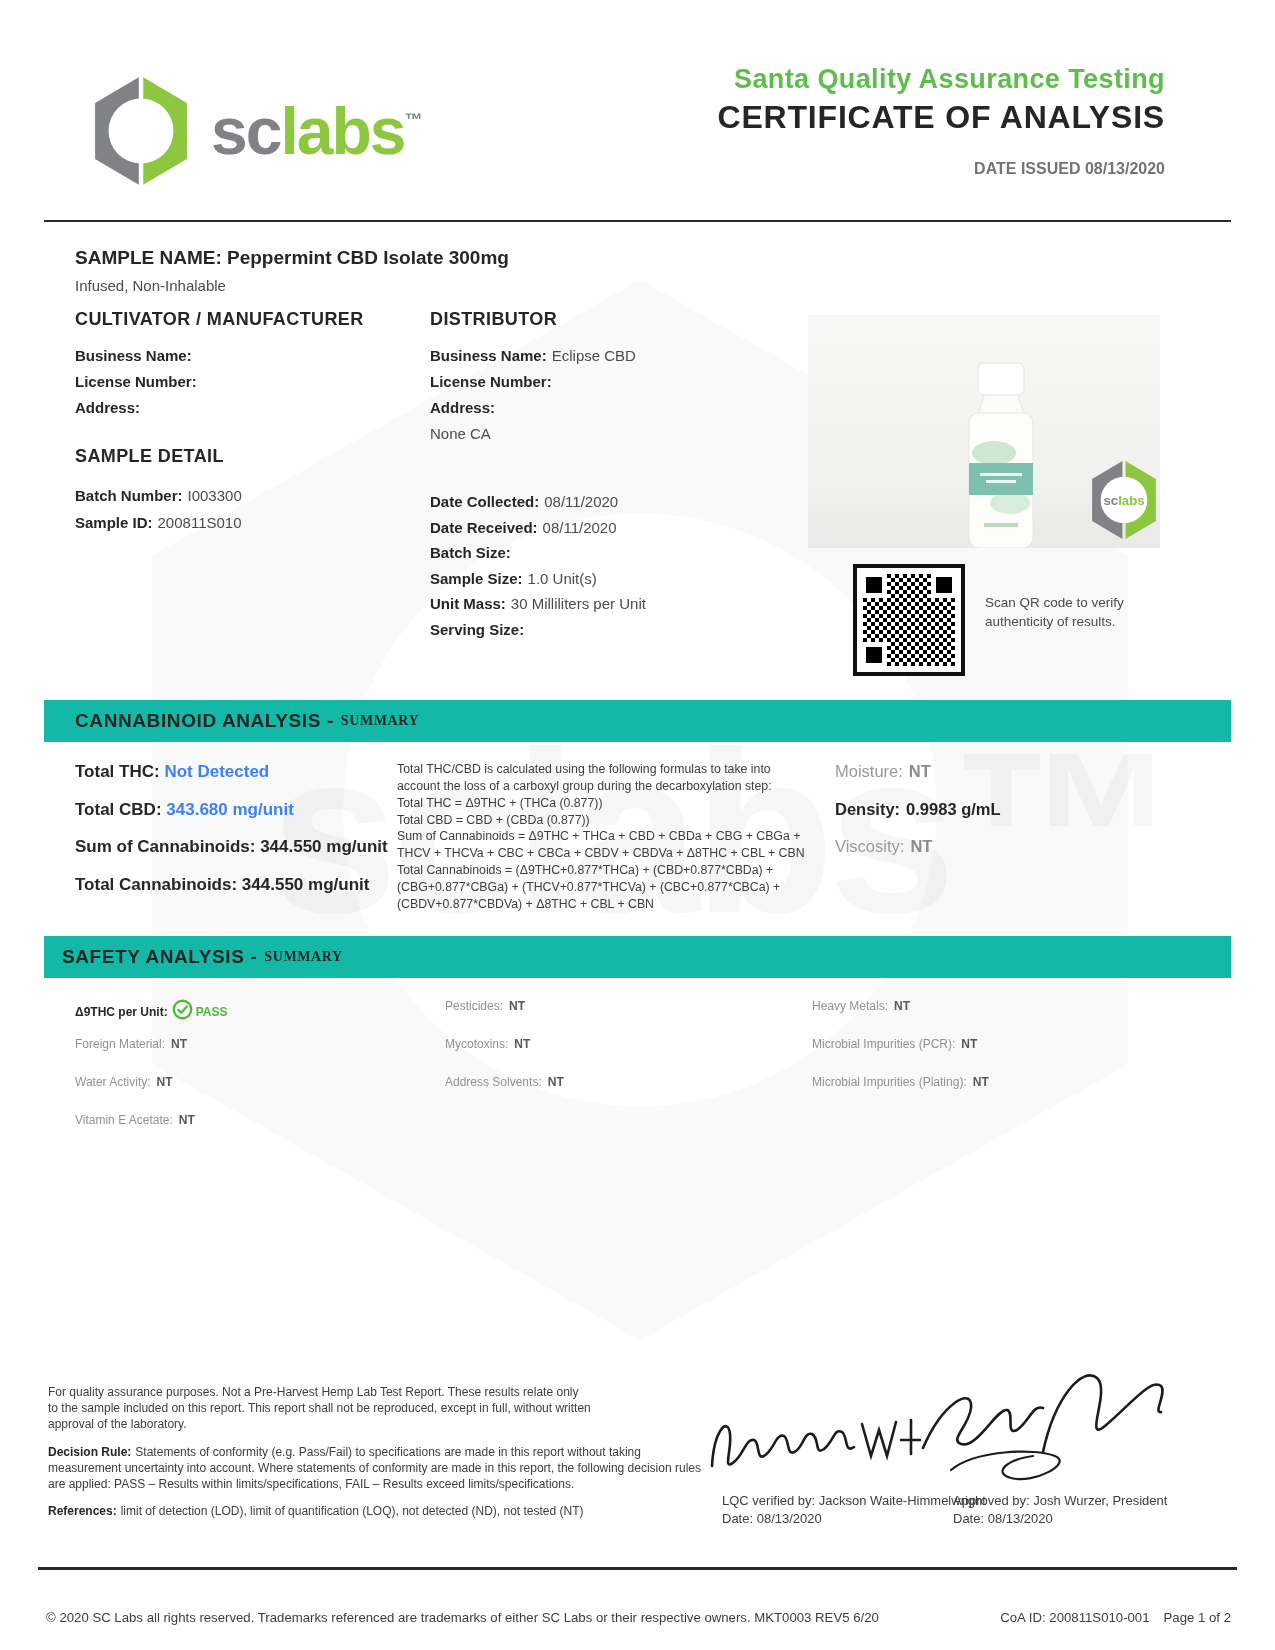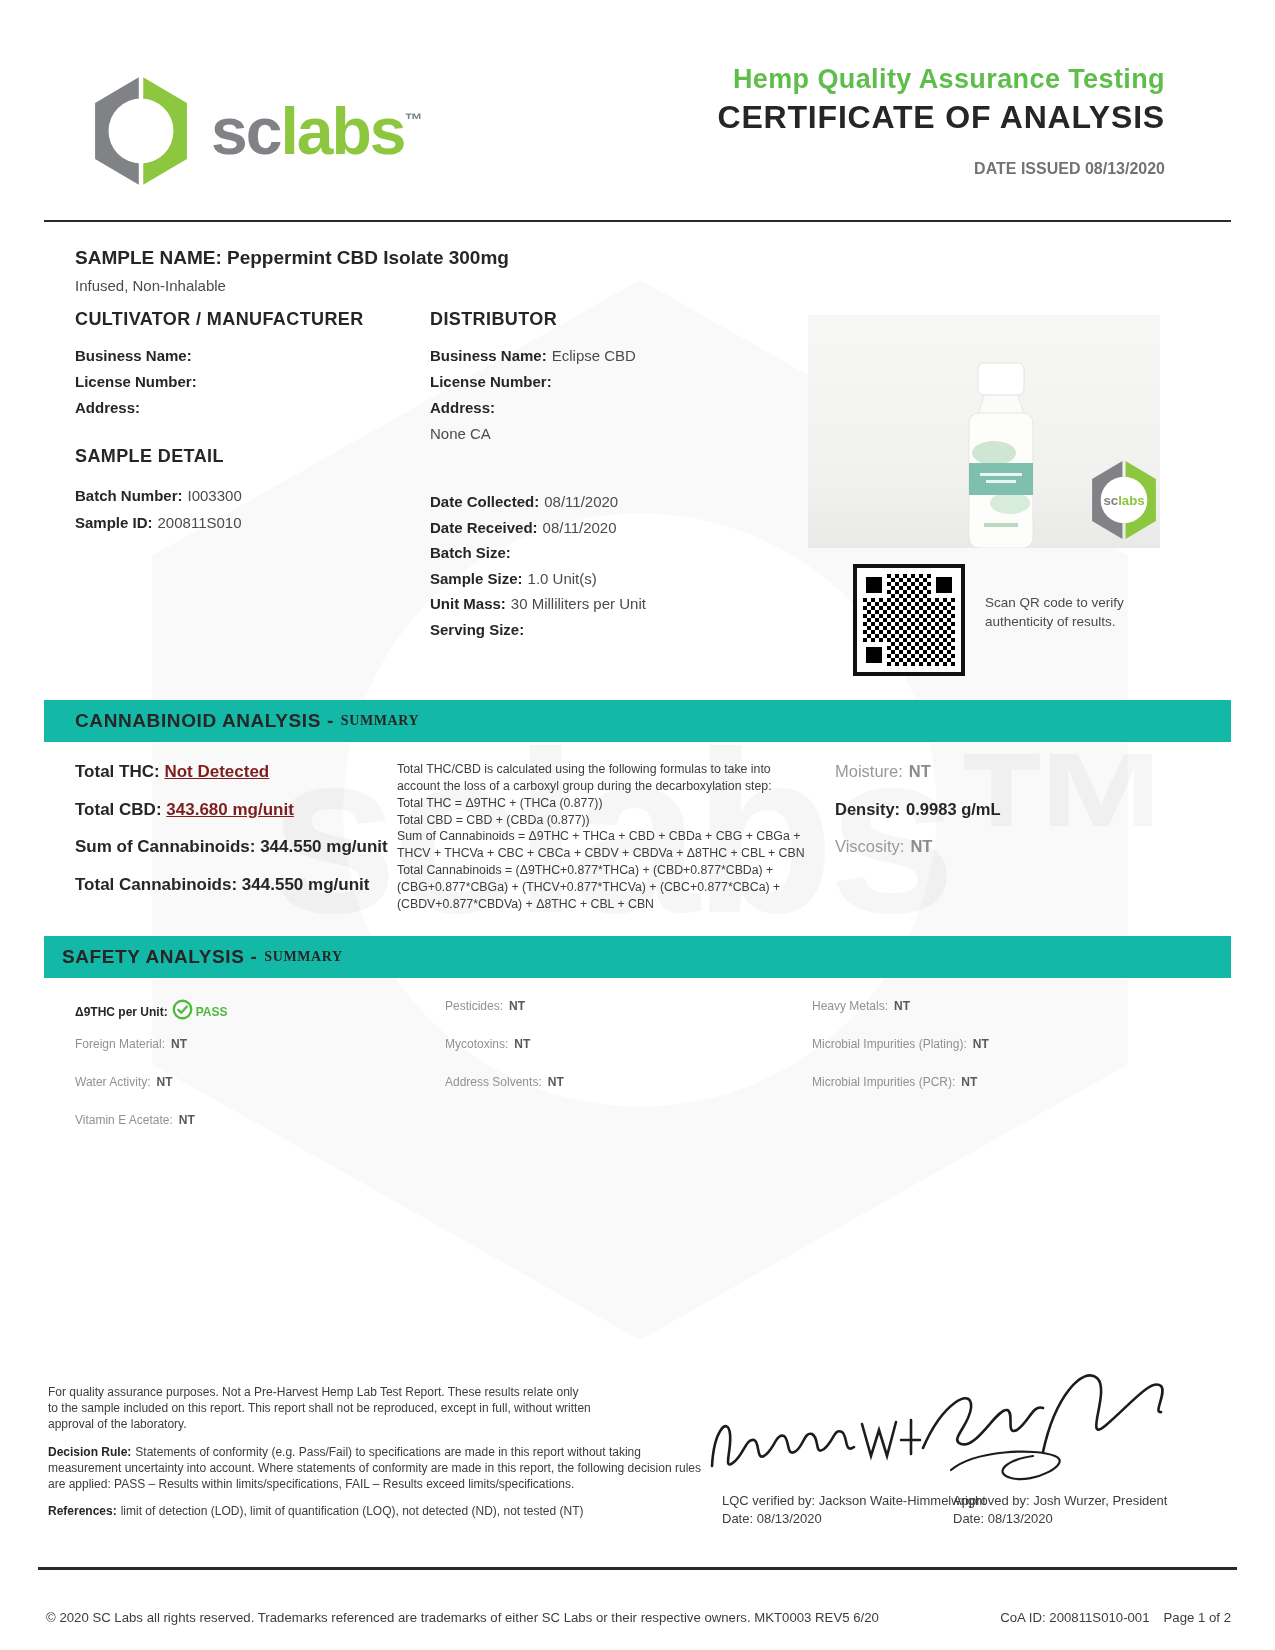--- a/index.html
+++ b/index.html
@@ -53,21 +53,21 @@
   .qr-caption{position:absolute;left:985px;top:594px;font-size:13.5px;line-height:1.4;color:#4b4b4b;white-space:pre-line;}
   
   .bar{position:absolute;left:44px;width:1187px;height:42px;background:#14b8a6;
        display:flex;align-items:center;padding-left:31px;box-sizing:border-box;}
   .bar-cann{top:700px;} .bar-safety{top:936px;padding-left:18px;}
   .bar-title{font-size:19px;font-weight:bold;color:#262626;letter-spacing:0.6px;}
   .bar-suffix{font-size:14px;font-weight:bold;color:#262626;letter-spacing:0.6px;margin-left:7px;font-family:Liberation Serif, serif;}
   
   .cann-totals{position:absolute;left:75px;top:762px;}
   .tot-row{font-size:17px;font-weight:bold;color:#262626;height:37.5px;white-space:nowrap;}
-  .tot-green{color:#7f1d1d;text-decoration:underline;}
+  .tot-green{color:#3b82f6;}
   .cann-formula{position:absolute;left:397px;top:761px;width:420px;font-size:12.3px;line-height:1.37;
                 color:#3d3d3d;white-space:pre-line;}
   .cann-phys{position:absolute;left:835px;top:762px;}
   .phys-row{font-size:16.5px;height:37.5px;white-space:nowrap;}
   .phys-muted .fl2{color:#97999c;font-weight:normal;} .phys-muted .fv2{color:#8a8c8f;font-weight:bold;}
   .phys-strong .fl2{color:#262626;font-weight:bold;} .phys-strong .fv2{color:#262626;font-weight:bold;}
   .fl2{margin-right:6px;}
   
   .safety-col{position:absolute;top:999px;}
   .sc1{left:75px;} .sc2{left:445px;} .sc3{left:812px;}
@@ -109,21 +109,21 @@
     <div class="logo-wrap">
       <svg class="logo-hex" viewBox="0 0 100 100">
         <path d="M48 2 L9 25 L9 75 L48 98 Z" fill="#808285"></path>
         <path d="M52 2 L91 25 L91 75 L52 98 Z" fill="#8dc63f"></path>
         <circle cx="50" cy="50" r="29" fill="#ffffff"></circle>
       </svg>
       <div class="logo-text"><span class="logo-sc">sc</span><span class="logo-labs">labs</span><span class="logo-tm">™</span></div>
     </div>
 
     <div class="header-right">
-      <div class="program-title">Hemp Quality Assurance Testing</div>
+      <div class="program-title">Santa Quality Assurance Testing</div>
       <div class="doc-title">CERTIFICATE OF ANALYSIS</div>
       <div class="date-issued">DATE ISSUED 08/13/2020</div>
     </div>
 
     <div class="rule-top"></div>
 
     <div class="sample-name">
       <span>SAMPLE NAME:</span>
       <span>Peppermint CBD Isolate 300mg</span>
     </div>
@@ -236,22 +236,22 @@
     </div>
 
     <div class="safety-col sc2">
       <div class="saf-row"><span class="saf-label">Pesticides:</span><span class="saf-value">NT</span></div>
       <div class="saf-row"><span class="saf-label">Mycotoxins:</span><span class="saf-value">NT</span></div>
       <div class="saf-row"><span class="saf-label">Address Solvents:</span><span class="saf-value">NT</span></div>
     </div>
 
     <div class="safety-col sc3">
       <div class="saf-row"><span class="saf-label">Heavy Metals:</span><span class="saf-value">NT</span></div>
+      <div class="saf-row"><span class="saf-label">Microbial Impurities (PCR):</span><span class="saf-value">NT</span></div>
       <div class="saf-row"><span class="saf-label">Microbial Impurities (Plating):</span><span class="saf-value">NT</span></div>
-      <div class="saf-row"><span class="saf-label">Microbial Impurities (PCR):</span><span class="saf-value">NT</span></div>
     </div>
 
     <div class="legal">
       <p class="pre">For quality assurance purposes. Not a Pre-Harvest Hemp Lab Test Report. These results relate only
 to the sample included on this report. This report shall not be reproduced, except in full, without written
 approval of the laboratory.</p>
       <p><span class="lead">Decision Rule:</span><span>Statements of conformity (e.g. Pass/Fail) to specifications are made in this report without taking measurement uncertainty into account. Where statements of conformity are made in this report, the following decision rules are applied: PASS – Results within limits/specifications, FAIL – Results exceed limits/specifications.</span></p>
       <p><span class="lead">References:</span><span>limit of detection (LOD), limit of quantification (LOQ), not detected (ND), not tested (NT)</span></p>
     </div>
 

